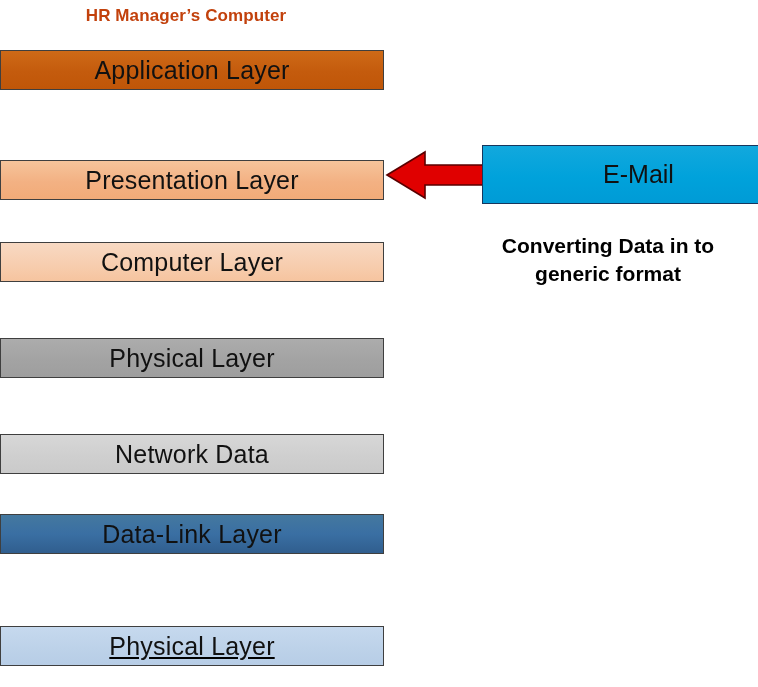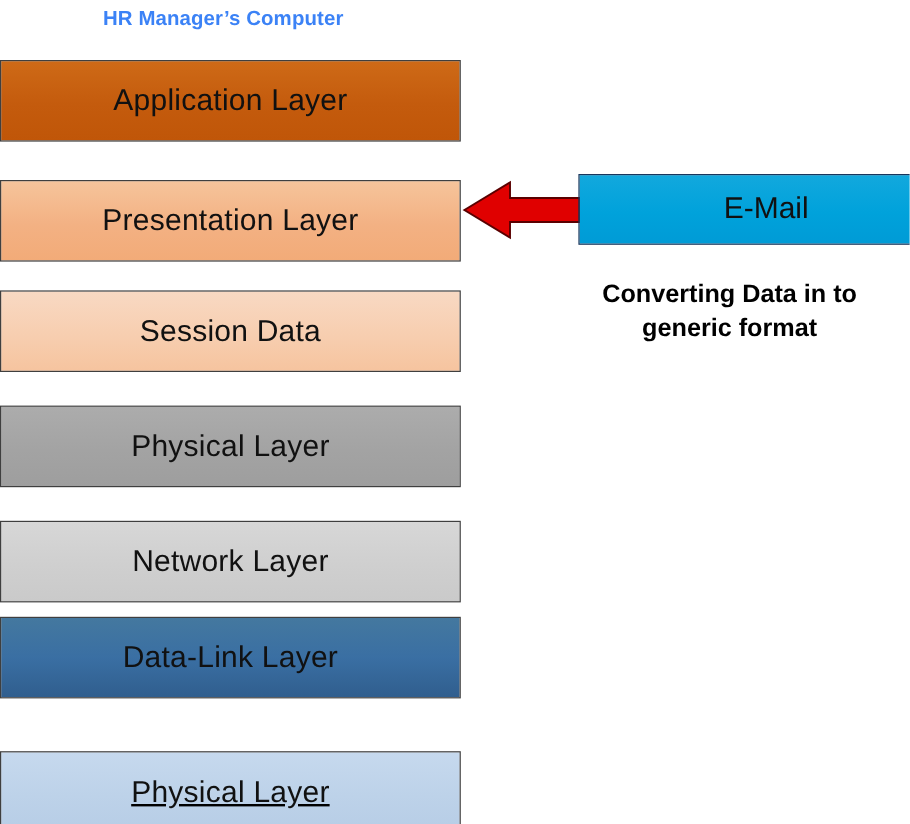--- a/index.html
+++ b/index.html
@@ -27,37 +27,37 @@
   
   .computer-title {
     position: absolute;
     left: 0px;
     top: 6px;
     width: 372px;
     text-align: center;
     font-size: 17px;
     font-weight: bold;
     letter-spacing: 0.1px;
-    color: #3b82f6;
+    color: #c2410c;
     white-space: nowrap;
   }
 
   
   .layer-stack {
     position: absolute;
     left: 0px;
     top: 50px;
     width: 386px;
   }
 
   .layer-box {
     position: absolute;
     left: 0px;
     width: 384px;
-    height: 68px;
+    height: 40px;
     border: 1px solid #3F3F3F;
     box-sizing: border-box;
     display: flex;
     align-items: center;
     justify-content: center;
   }
 
   .layer-label {
     font-size: 25px;
     font-weight: normal;
@@ -66,21 +66,21 @@
     line-height: 1;
     white-space: nowrap;
   }
 
   
   .layer-application {
     top: 0px;
     background: linear-gradient(to bottom, #CE6A17 0%, #C45B0D 55%, #C05608 100%);
   }
   .layer-presentation {
-    top: 100px;
+    top: 110px;
     background: linear-gradient(to bottom, #F6C49B 0%, #F3B183 55%, #F2AB78 100%);
   }
   .layer-session {
     top: 192px;
     background: linear-gradient(to bottom, #F8D9C3 0%, #F7CDAE 60%, #F6C49F 100%);
   }
   .layer-transport {
     top: 288px;
     background: linear-gradient(to bottom, #ACACAC 0%, #A3A3A3 55%, #9E9E9E 100%);
   }
@@ -152,29 +152,29 @@
 
     <div class="layer-box layer-application">
       <span class="layer-label">Application Layer</span>
     </div>
 
     <div class="layer-box layer-presentation">
       <span class="layer-label">Presentation Layer</span>
     </div>
 
     <div class="layer-box layer-session">
-      <span class="layer-label">Session Data</span>
+      <span class="layer-label">Computer Layer</span>
     </div>
 
     <div class="layer-box layer-transport">
       <span class="layer-label">Physical Layer</span>
     </div>
 
     <div class="layer-box layer-network">
-      <span class="layer-label">Network Layer</span>
+      <span class="layer-label">Network Data</span>
     </div>
 
     <div class="layer-box layer-datalink">
       <span class="layer-label">Data-Link Layer</span>
     </div>
 
     <div class="layer-box layer-physical">
       <span class="layer-label">Physical Layer</span>
     </div>
 

